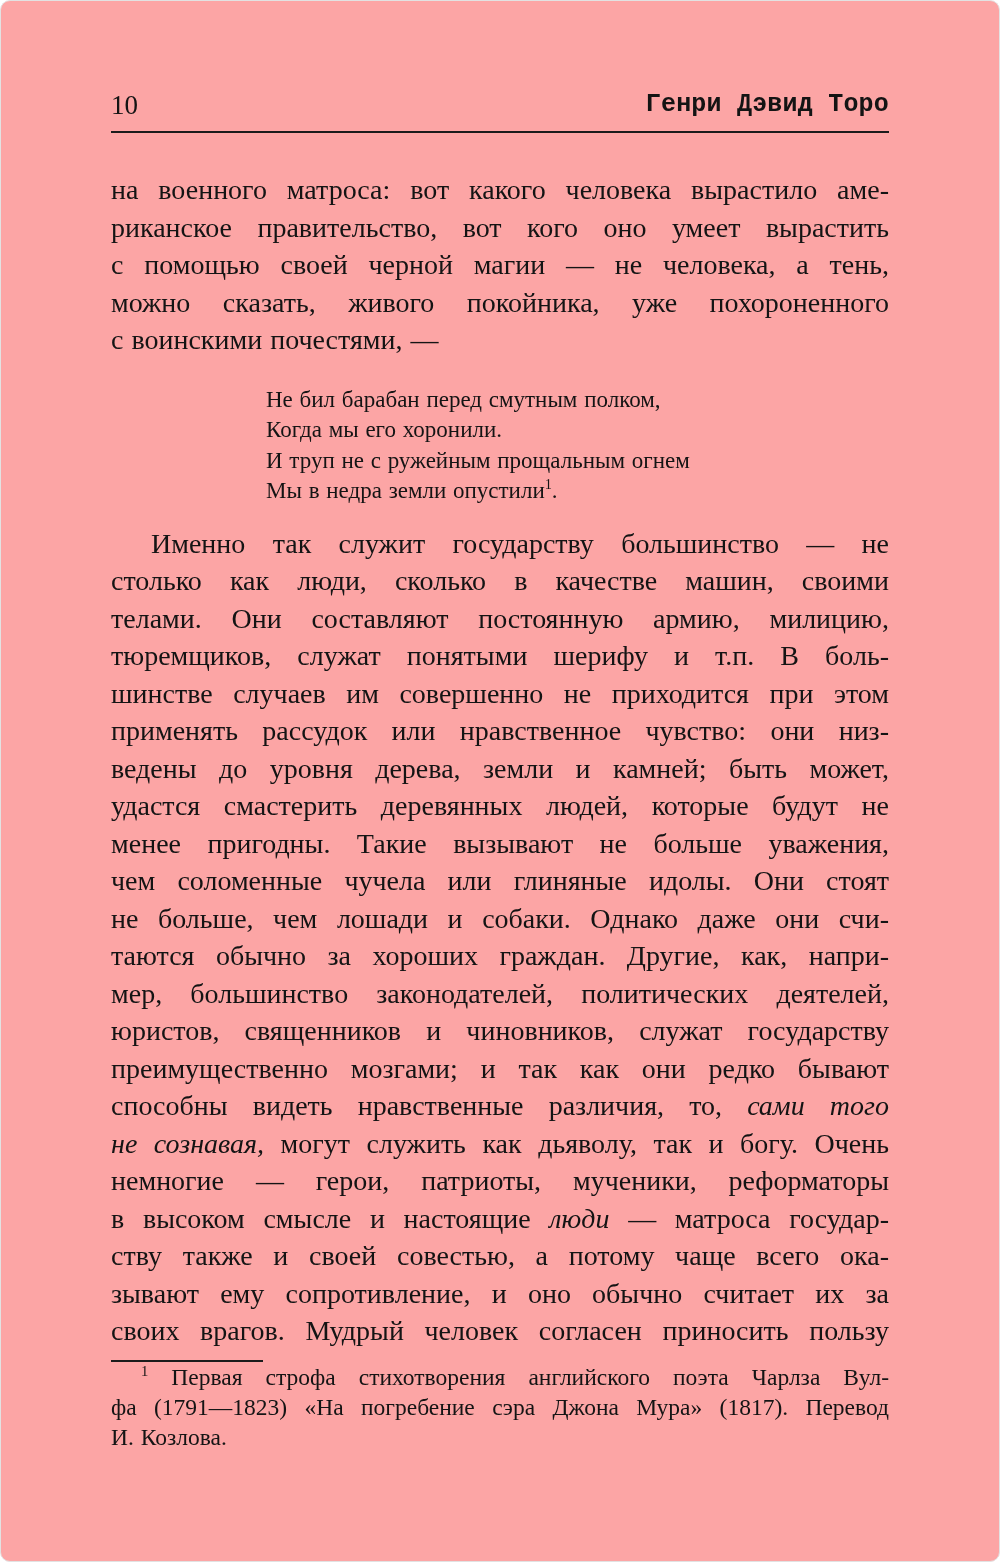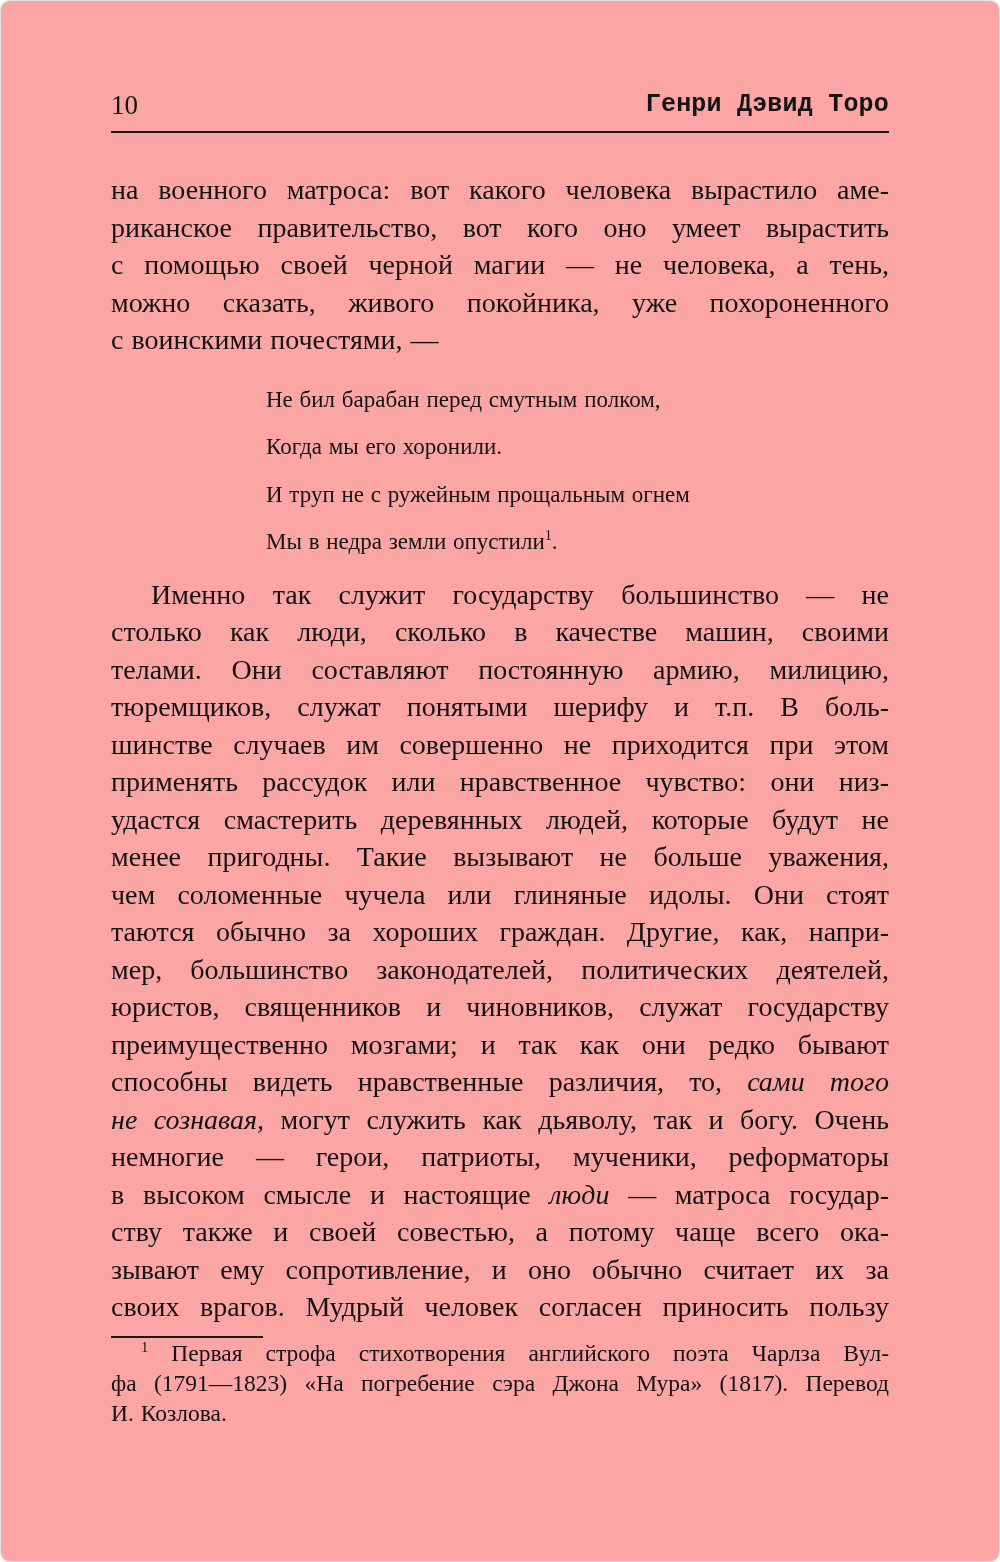--- a/index.html
+++ b/index.html
@@ -44,21 +44,21 @@
     word-spacing: 1px;
   }
   .line::after { content: ""; display: inline-block; width: 100%; }
   .line.nojust { text-align: left; text-align-last: left; }
   .line.nojust::after { content: none; }
   .line.indent { text-indent: 40px; }
   .verse {
     margin: 26px 0 0 155px;
     font-size: 23px;
   }
-  .verse .line { height: 30.5px; line-height: 30.5px; margin-top: 17px; }
+  .verse .line { height: 30.5px; line-height: 30.5px; }
   .para2 { margin-top: 18px; }
   .footnote-rule {
     margin-top: 10px;
     width: 152px; height: 0;
     border-top: 2px solid #1b1b1b;
   }
   .footnote { font-size: 23.5px; }
   .footnote .line { height: 30px; line-height: 30px; }
   .footnote .line.indent { text-indent: 30px; }
   sup { font-size: 0.62em; line-height: 0; vertical-align: super; }
@@ -91,23 +91,25 @@
         <div class="line nojust"><span>Мы в недра земли опустили</span><sup>1</sup><span>.</span></div>
       </div>
 
     <div class="para para2">
         <div class="line indent"><span>Именно так служит государству большинство — не</span></div>
         <div class="line"><span>столько как люди, сколько в качестве машин, своими</span></div>
         <div class="line"><span>телами. Они составляют постоянную армию, милицию,</span></div>
         <div class="line"><span>тюремщиков, служат понятыми шерифу и т.п. В боль-</span></div>
         <div class="line"><span>шинстве случаев им совершенно не приходится при этом</span></div>
         <div class="line"><span>применять рассудок или нравственное чувство: они низ-</span></div>
+        <div class="line"><span>ведены до уровня дерева, земли и камней; быть может,</span></div>
         <div class="line"><span>удастся смастерить деревянных людей, которые будут не</span></div>
         <div class="line"><span>менее пригодны. Такие вызывают не больше уважения,</span></div>
         <div class="line"><span>чем соломенные чучела или глиняные идолы. Они стоят</span></div>
+        <div class="line"><span>не больше, чем лошади и собаки. Однако даже они счи-</span></div>
         <div class="line"><span>таются обычно за хороших граждан. Другие, как, напри-</span></div>
         <div class="line"><span>мер, большинство законодателей, политических деятелей,</span></div>
         <div class="line"><span>юристов, священников и чиновников, служат государству</span></div>
         <div class="line"><span>преимущественно мозгами; и так как они редко бывают</span></div>
         <div class="line"><span>способны видеть нравственные различия, то, </span><i>сами того</i></div>
         <div class="line"><i>не сознавая,</i><span> могут служить как дьяволу, так и богу. Очень</span></div>
         <div class="line"><span>немногие — герои, патриоты, мученики, реформаторы</span></div>
         <div class="line"><span>в высоком смысле и настоящие </span><i>люди</i><span> — матроса государ-</span></div>
         <div class="line"><span>ству также и своей совестью, а потому чаще всего ока-</span></div>
         <div class="line"><span>зывают ему сопротивление, и оно обычно считает их за</span></div>

